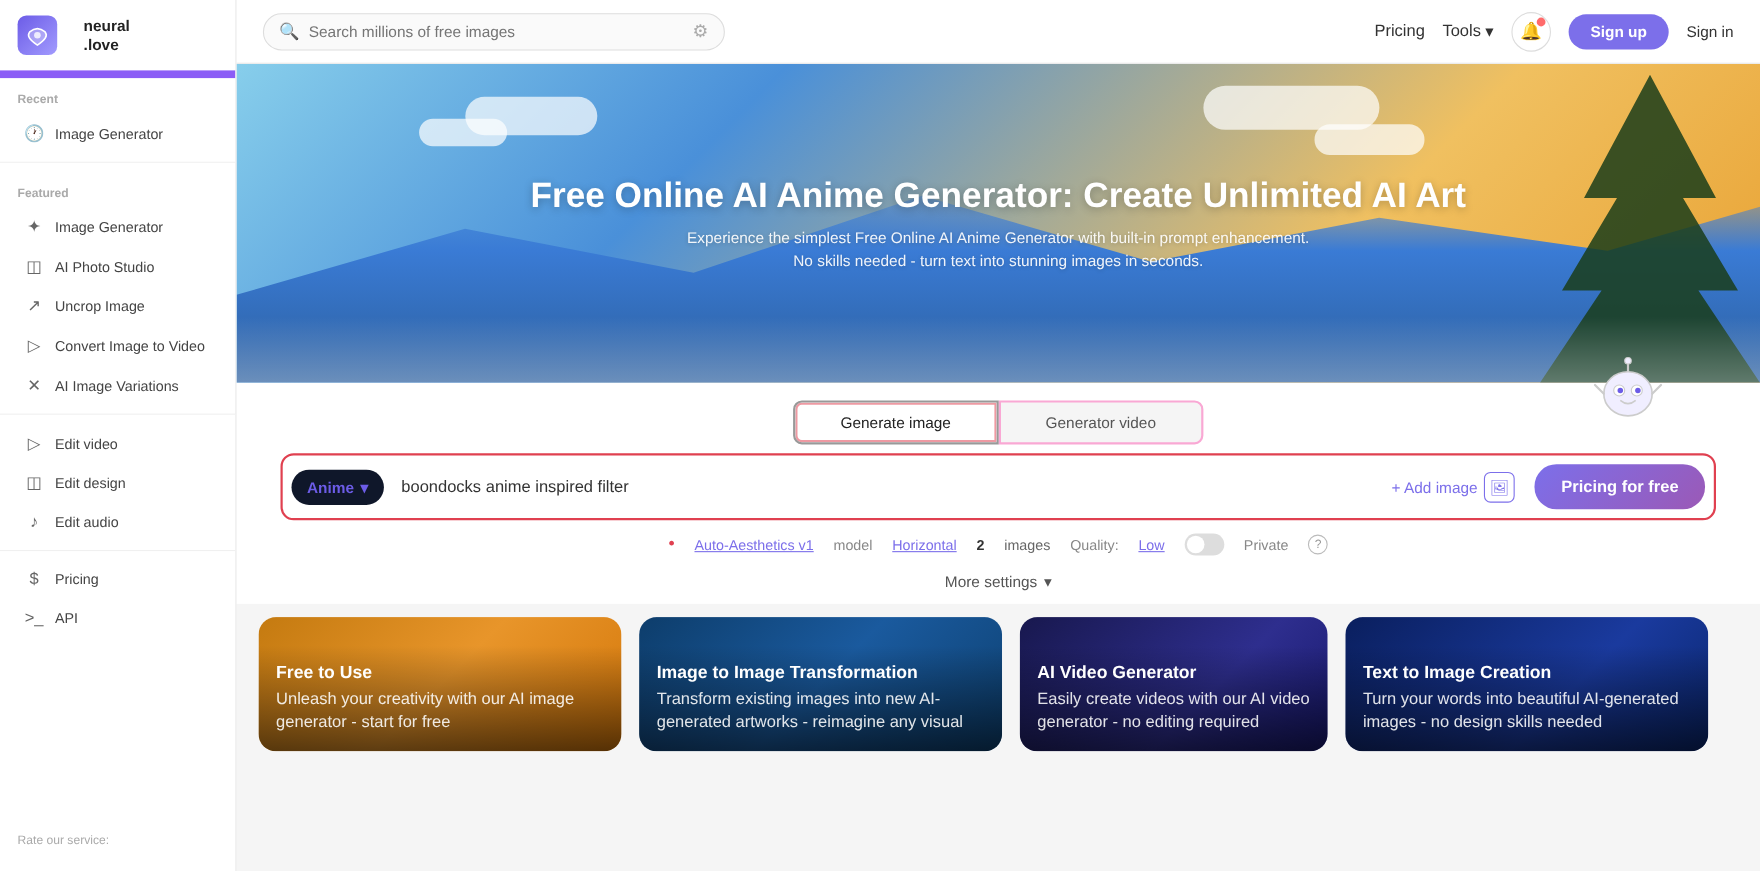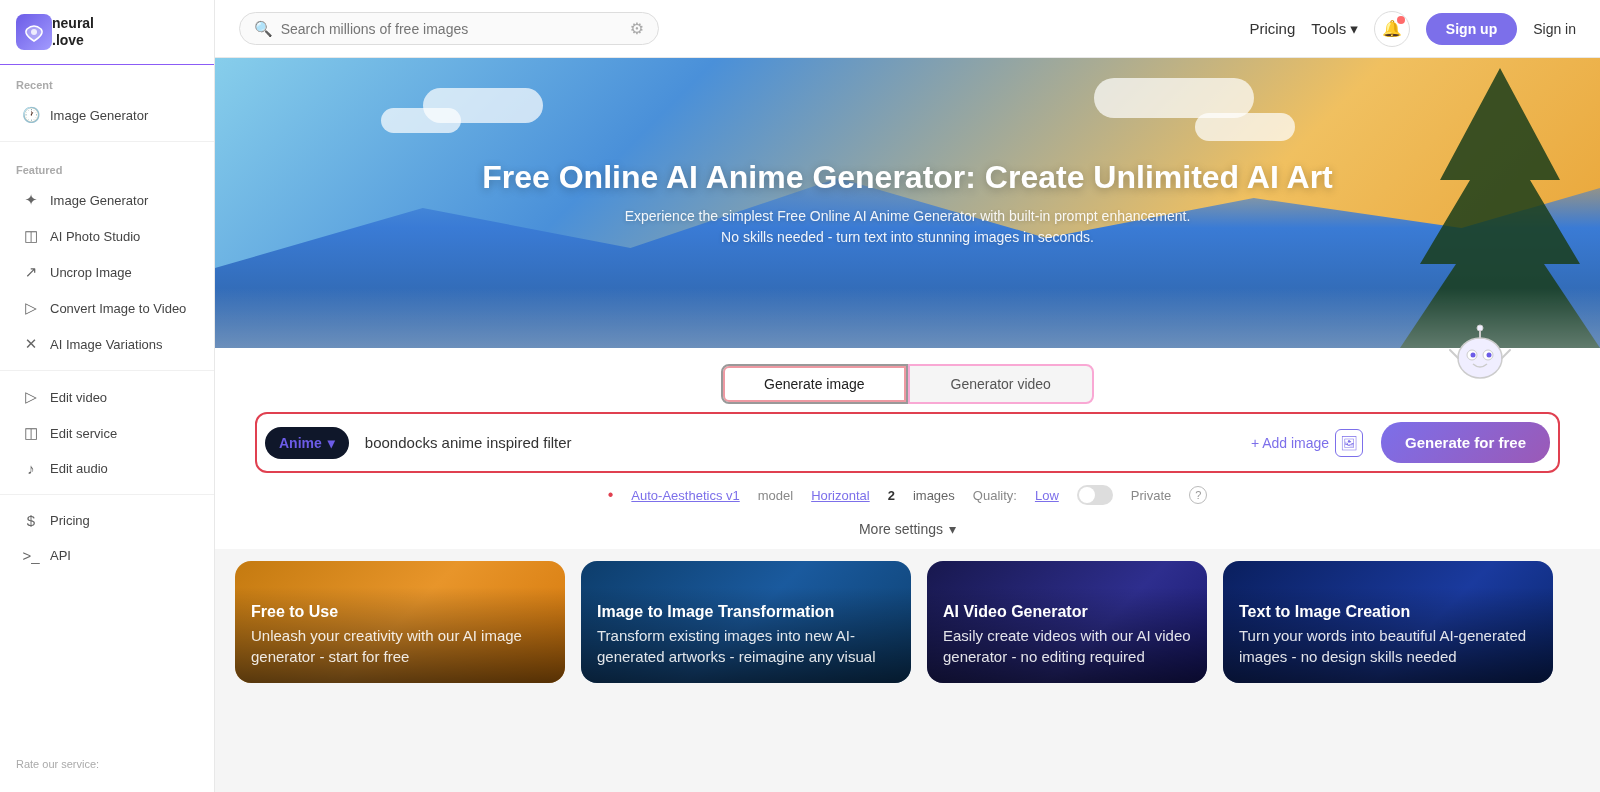--- a/index.html
+++ b/index.html
@@ -15,23 +15,23 @@
       background: #fff;
       border-right: 1px solid #e8e8e8;
       display: flex;
       flex-direction: column;
       padding: 0 0 12px 0;
       overflow-y: auto;
     }
     .sidebar-logo {
       display: flex;
       align-items: center;
-      gap: 0;
+      gap: 24px;
       padding: 14px 16px;
-      border-bottom: 1px solid #8b5cf6;
+      border-bottom: 7px solid #8b5cf6;
     }
     .logo-icon {
       width: 36px; height: 36px;
       background: linear-gradient(135deg, #6c5ce7, #a29bfe);
       border-radius: 8px;
       display: flex; align-items: center; justify-content: center;
       color: white; font-size: 18px;
     }
     .logo-text { font-weight: 700; font-size: 14px; color: #222; line-height: 1.2; }
 
@@ -399,21 +399,21 @@
     </div>
 
     <div class="sidebar-divider"></div>
 
     <div class="sidebar-item">
       <span class="si-icon">▷</span>
       <span>Edit video</span>
     </div>
     <div class="sidebar-item">
       <span class="si-icon">◫</span>
-      <span>Edit service</span>
+      <span>Edit design</span>
     </div>
     <div class="sidebar-item">
       <span class="si-icon">♪</span>
       <span>Edit audio</span>
     </div>
 
     <div class="sidebar-divider"></div>
 
     <div class="sidebar-item">
       <span class="si-icon">$</span>
@@ -477,21 +477,21 @@
       <div class="prompt-row">
         <button class="style-selector">
           <span>Anime</span>
           <span>▾</span>
         </button>
         <input class="prompt-input" type="text" value="boondocks anime inspired filter" style="">
         <div class="add-image-btn">
           <span>+ Add image</span>
           <div class="add-image-icon">🖼</div>
         </div>
-        <button class="generate-btn">Generate for free</button>
+        <button class="generate-btn">Pricing for free</button>
       </div>
 
       <div class="sub-controls">
         <span class="sub-ctrl-dot">•</span>
         <span class="sub-ctrl-link">Auto-Aesthetics v1</span>
         <span class="sub-ctrl-label">model</span>
         <span class="sub-ctrl-link">Horizontal</span>
         <span style="color:#333;font-weight:600;">2</span>
         <span>images</span>
         <span class="sub-ctrl-label">Quality:</span>

